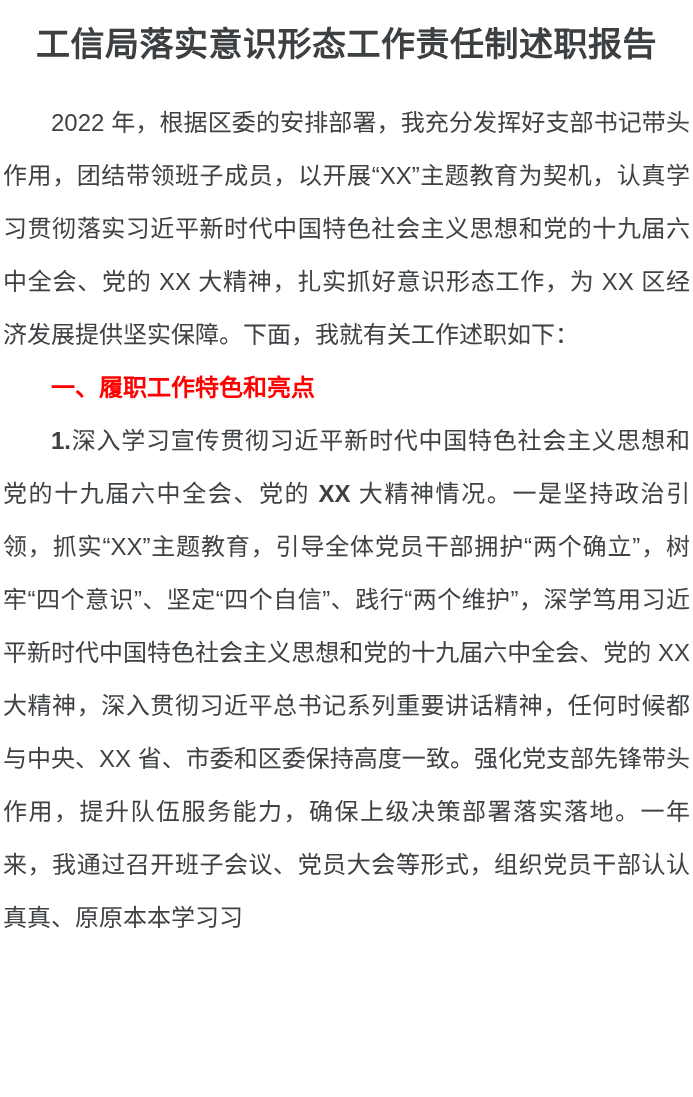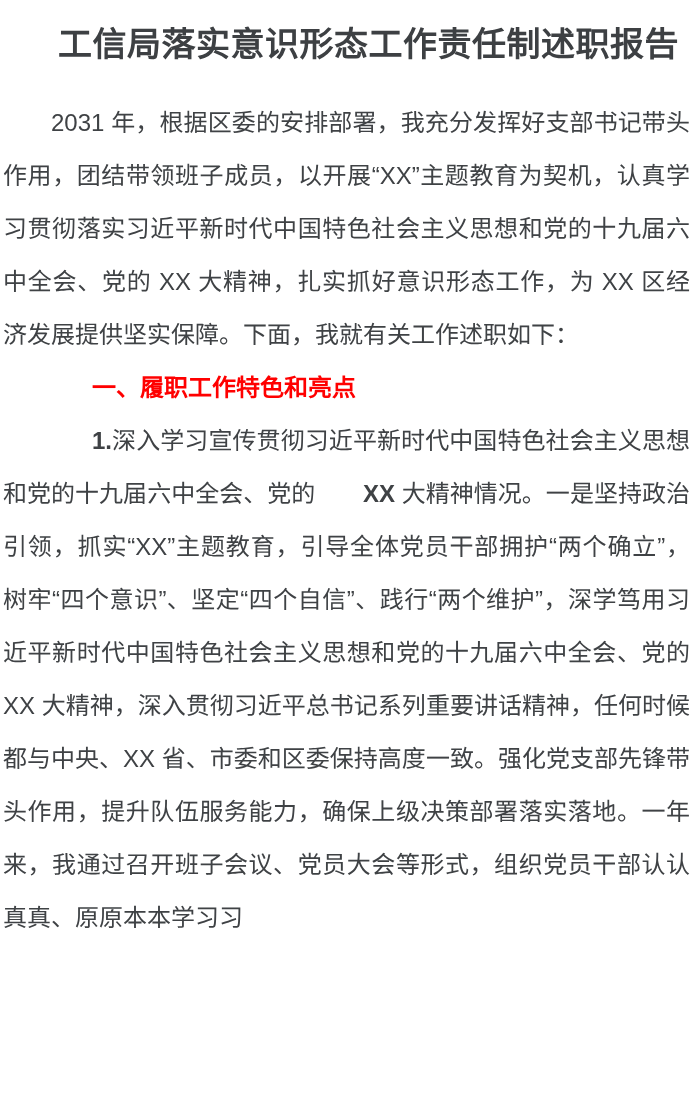--- a/index.html
+++ b/index.html
@@ -14,51 +14,50 @@
     margin: 0 auto;
     background: #ffffff;
     overflow: hidden;
     font-family: "Liberation Sans", "DejaVu Sans", sans-serif;
   }
   .doc-title {
     margin: 22px 14px 30px 14px;
     font-size: 34px;
     line-height: 1.3;
     font-weight: bold;
-    text-align: right;
+    text-align: center;
     color: var(--c-title, #3d4043);
     letter-spacing: 0.5px;
   }
   .doc-body {
     padding: 0 3px;
     font-size: 24px;
     line-height: 53px;
     color: var(--c-body, #3d4043);
     text-align: justify;
     text-justify: inter-ideograph;
   }
   .para {
     margin: 0;
     text-indent: 2em;
   }
   .para .bold {
     font-weight: bold;
-    margin-left: 41px;
   }
   .heading-red {
     color: var(--c-red, #ff0000);
     font-weight: bold;
   }
   .heading-blue {
     color: var(--c-blue, #1777c8);
   }
 </style>
 </head>
 <body>
 
 <div class="page">
   <h1 class="doc-title">工信局落实意识形态工作责任制述职报告</h1>
   <div class="doc-body">
-      <p class="para body"><span>2031 年，根据区委的安排部署，我充分发挥好支部书记带头作用，团结带领班子成员，以开展“XX”主题教育为契机，认真学习贯彻落实习近平新时代中国特色社会主义思想和党的十九届六中全会、党的 XX 大精神，扎实抓好意识形态工作，为 XX 区经济发展提供坚实保障。下面，我就有关工作述职如下：</span></p>
+      <p class="para body"><span>2022 年，根据区委的安排部署，我充分发挥好支部书记带头作用，团结带领班子成员，以开展“XX”主题教育为契机，认真学习贯彻落实习近平新时代中国特色社会主义思想和党的十九届六中全会、党的 XX 大精神，扎实抓好意识形态工作，为 XX 区经济发展提供坚实保障。下面，我就有关工作述职如下：</span></p>
       <p class="para heading-red"><span class="bold">一、履职工作特色和亮点</span></p>
       <p class="para body"><span class="bold">1.</span><span>深入学习宣传贯彻习近平新时代中国特色社会主义思想和党的十九届六中全会、党的 </span><span class="bold">XX</span><span> 大精神情况。一是坚持政治引领，抓实“XX”主题教育，引导全体党员干部拥护“两个确立”，树牢“四个意识”、坚定“四个自信”、践行“两个维护”，深学笃用习近平新时代中国特色社会主义思想和党的十九届六中全会、党的 XX 大精神，深入贯彻习近平总书记系列重要讲话精神，任何时候都与中央、XX 省、市委和区委保持高度一致。强化党支部先锋带头作用，提升队伍服务能力，确保上级决策部署落实落地。一年来，我通过召开班子会议、党员大会等形式，组织党员干部认认真真、原原本本学习习</span></p>
     </div>
 </div>
 
 </body></html>

